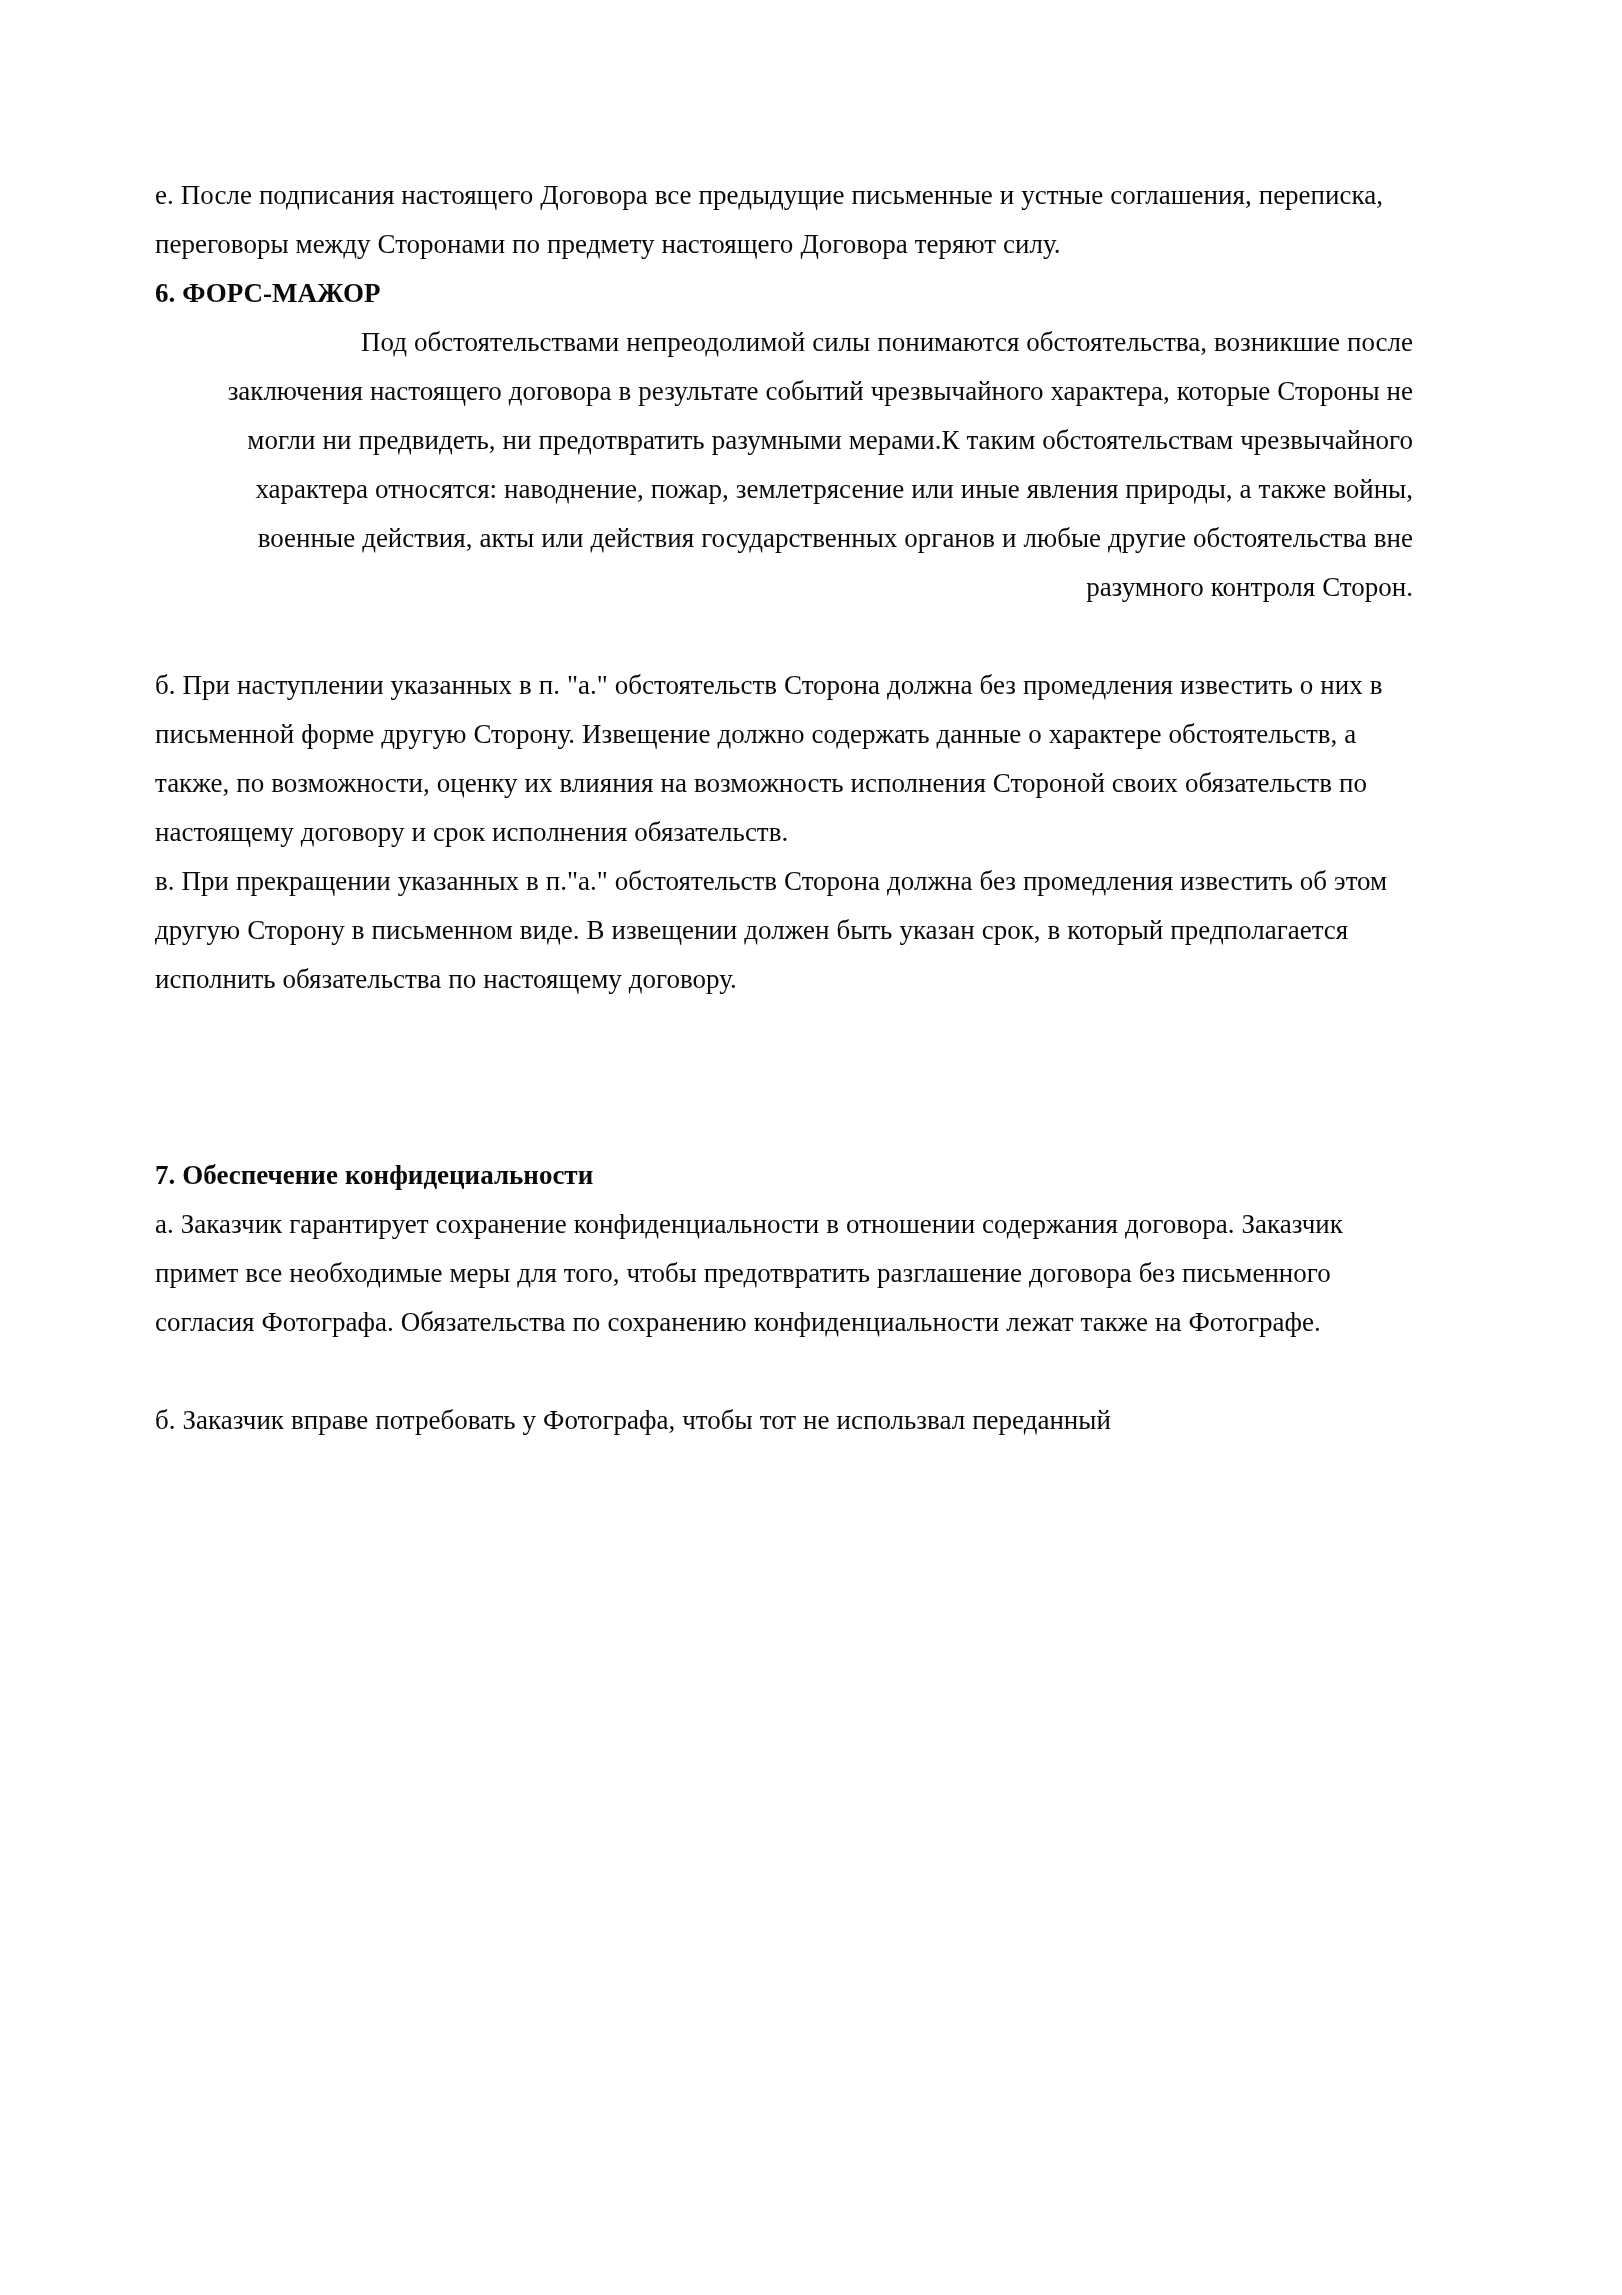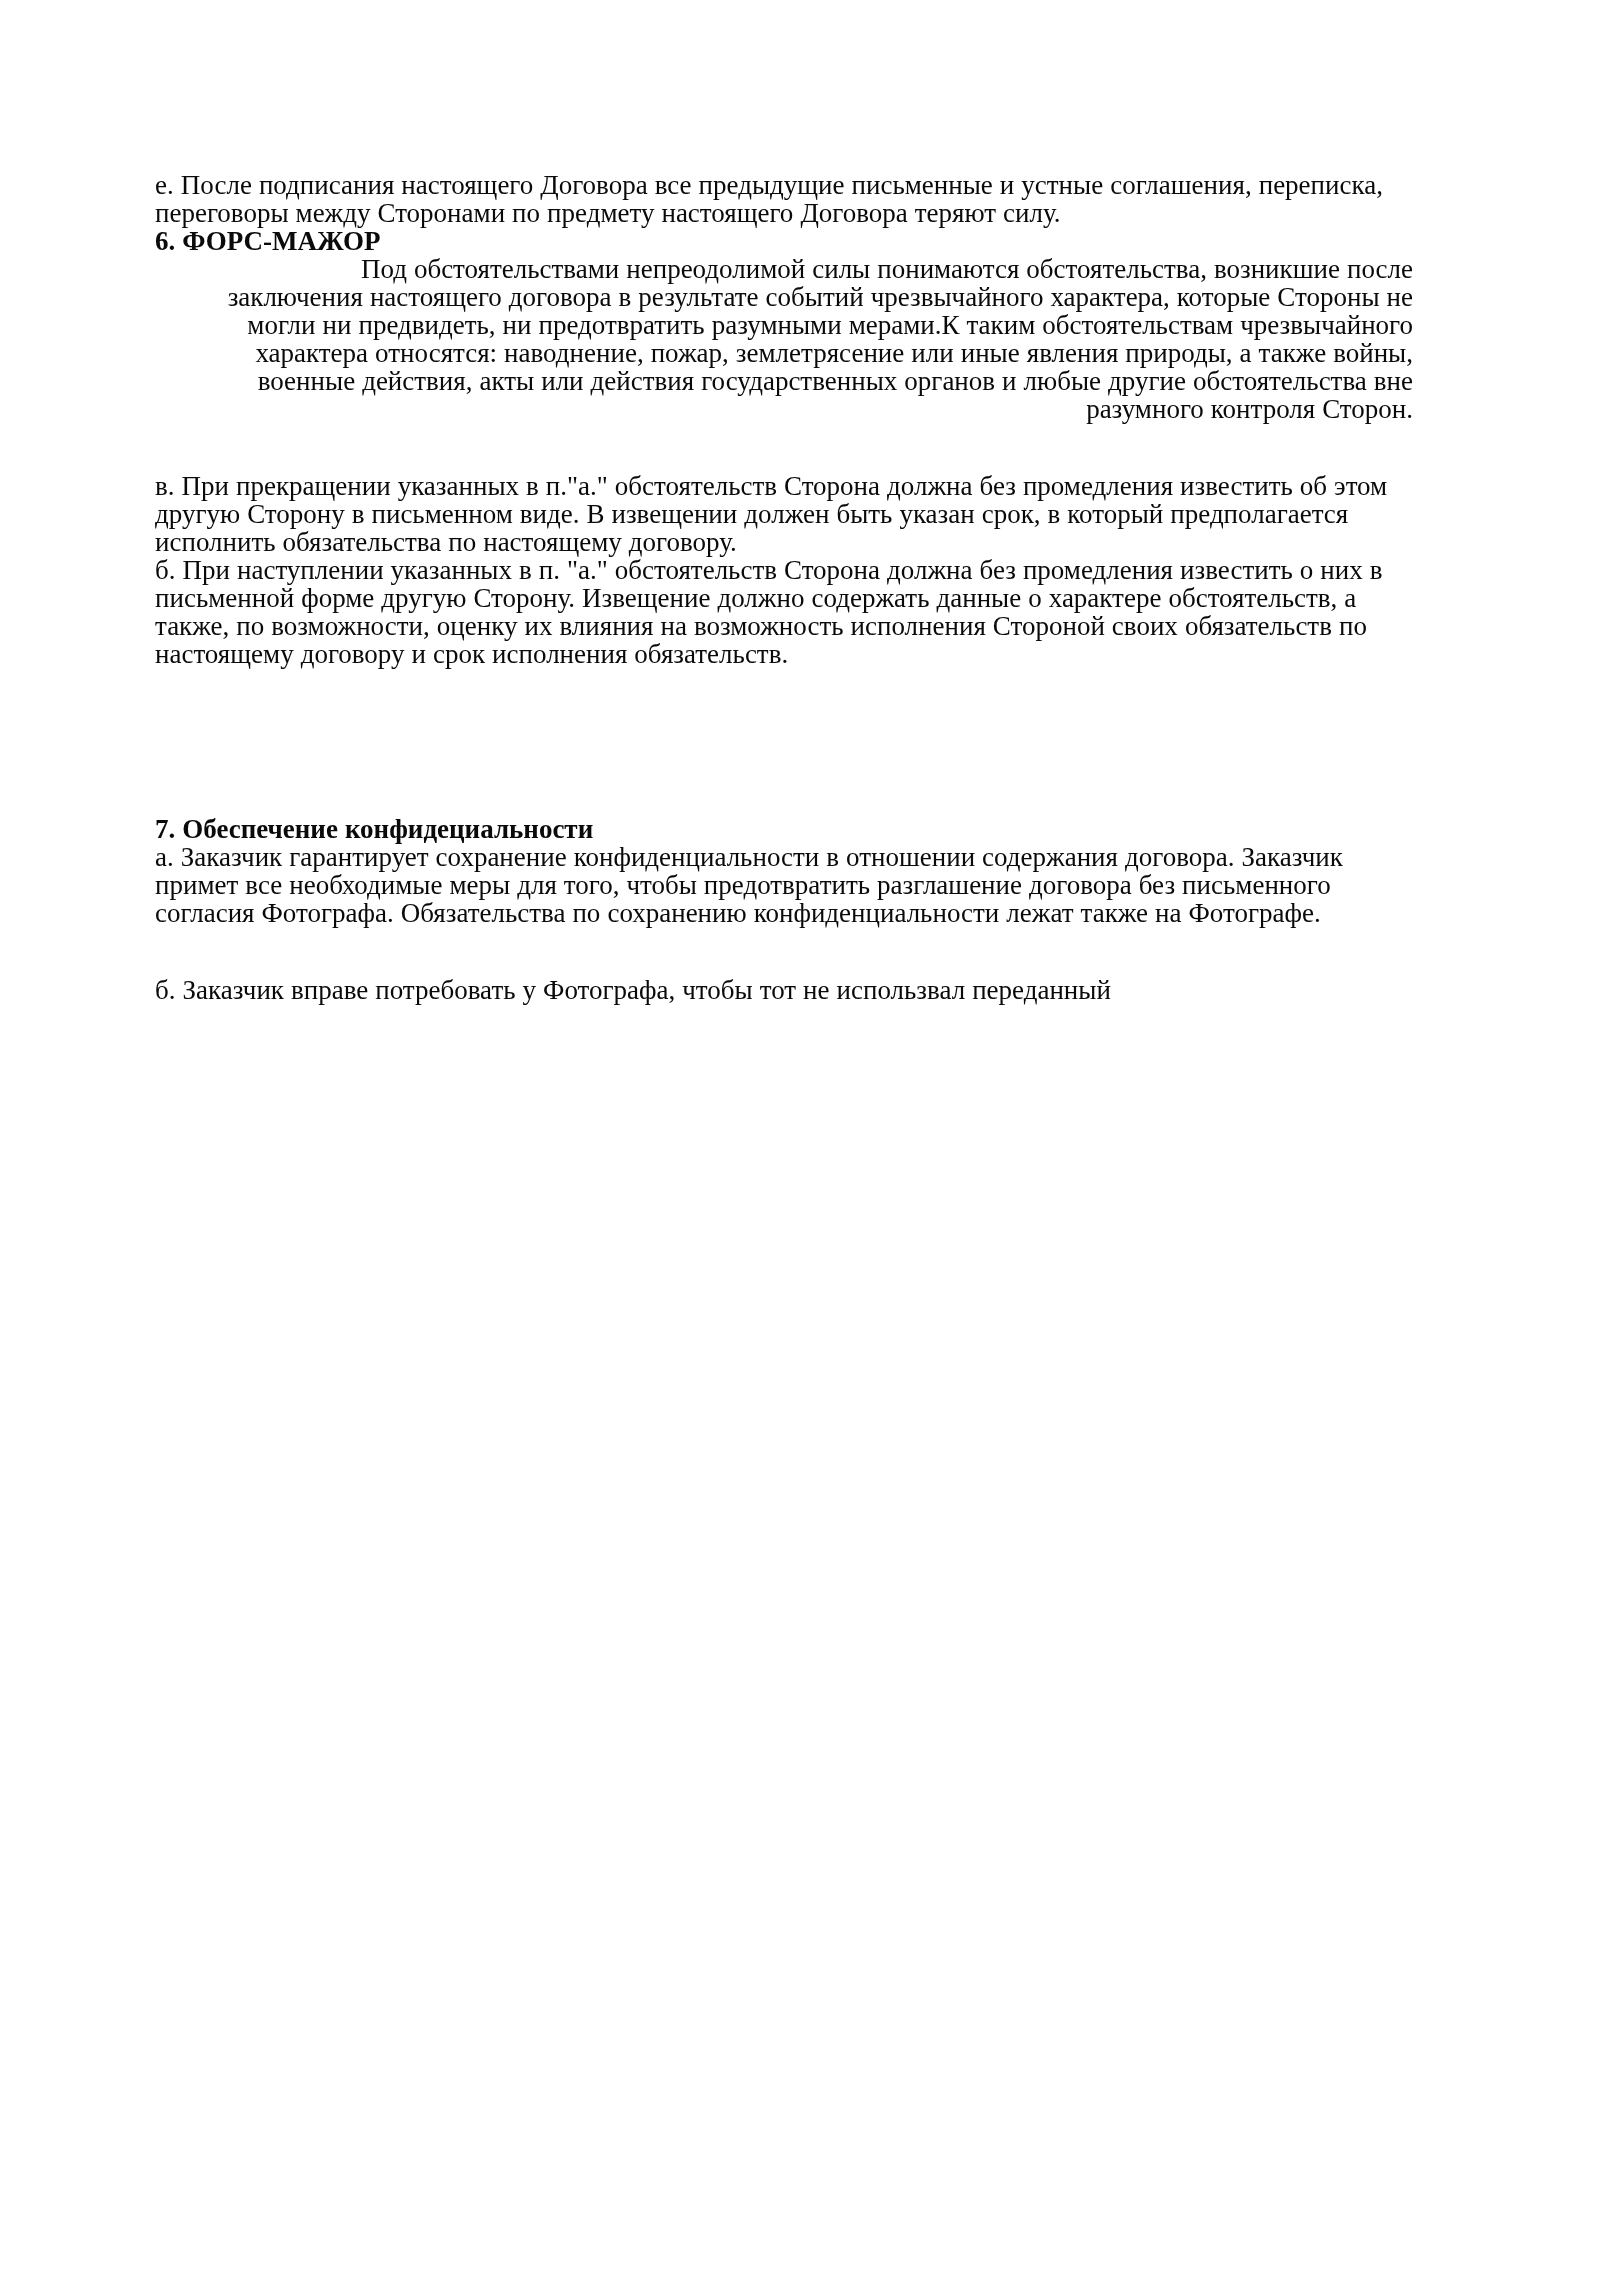--- a/index.html
+++ b/index.html
@@ -22,21 +22,21 @@
     height: 2295px;
     background: #ffffff;
     box-sizing: border-box;
     padding: 171px 209px 0 155px;
     overflow: hidden;
   }
 
   .doc-body {
     width: 1258px;
     font-size: 27px;
-    line-height: 28px;
+    line-height: 49px;
     text-align: left;
     word-spacing: 0.01em;
   }
 
   
   .para {
     margin: 0;
     text-indent: 0;
   }
   .para.indent-first {
@@ -71,23 +71,23 @@
 
     <div class="spacer gap-0"></div>
 
     <p class="heading">6. ФОРС-МАЖОР</p>
 
 
     <p class="para indent-first">Под обстоятельствами непреодолимой силы понимаются обстоятельства, возникшие после заключения настоящего договора в результате событий чрезвычайного характера, которые Стороны не могли ни предвидеть, ни предотвратить разумными мерами.К таким обстоятельствам чрезвычайного характера относятся: наводнение, пожар, землетрясение или иные явления природы, а также войны, военные действия, акты или действия государственных органов и любые другие обстоятельства вне разумного контроля Сторон.</p>
 
     <div class="spacer gap-1"></div>
 
+    <p class="para">б. При наступлении указанных в п. "а." обстоятельств Сторона должна без промедления известить о них в письменной форме другую Сторону. Извещение должно содержать данные о характере обстоятельств, а также, по возможности, оценку их влияния на возможность исполнения Стороной своих обязательств по настоящему договору и срок исполнения обязательств.</p>
+
     <p class="para">в. При прекращении указанных в п."а." обстоятельств Сторона должна без промедления известить об этом другую Сторону в письменном виде. В извещении должен быть указан срок, в который предполагается исполнить обязательства по настоящему договору.</p>
-
-    <p class="para">б. При наступлении указанных в п. "а." обстоятельств Сторона должна без промедления известить о них в письменной форме другую Сторону. Извещение должно содержать данные о характере обстоятельств, а также, по возможности, оценку их влияния на возможность исполнения Стороной своих обязательств по настоящему договору и срок исполнения обязательств.</p>
 
     <div class="spacer gap-1"></div>
 
 
     <div class="spacer gap-2"></div>
 
     <p class="heading">7. Обеспечение конфидециальности</p>
 
     <p class="para">а. Заказчик гарантирует сохранение конфиденциальности в отношении содержания договора. Заказчик примет все необходимые меры для того, чтобы предотвратить разглашение договора без письменного согласия Фотографа. Обязательства по сохранению конфиденциальности лежат также на Фотографе.</p>
 

